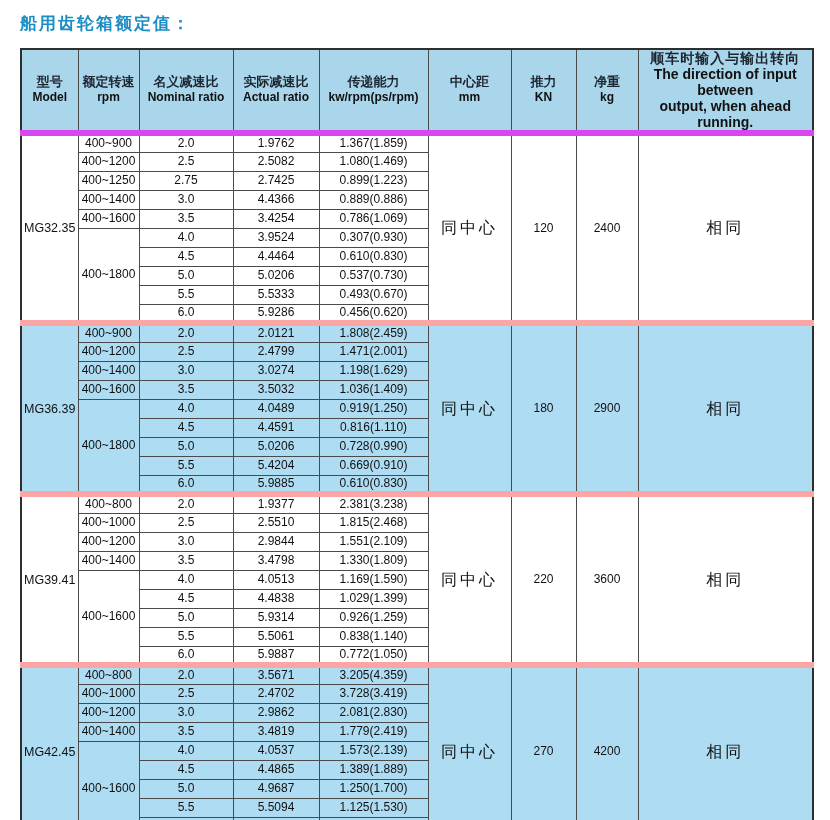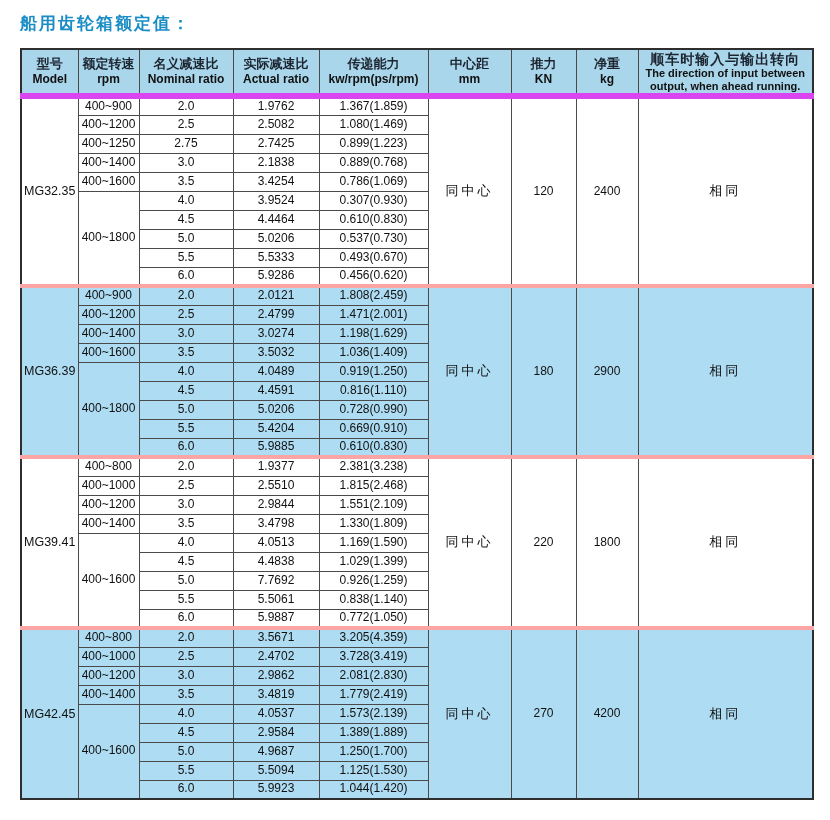--- a/index.html
+++ b/index.html
@@ -42,26 +42,26 @@
   table.spec thead th {
     background: #a9d6ea;
     height: 47px;
     font-weight: bold;
     border-bottom: 6px solid #d946ef;
     margin-top: 20px;
   }
   .hdr-zh { display: block; font-size: 13px; font-weight: bold; color: #1c2430; }
   .hdr-en { display: block; font-size: 12px; font-weight: bold; color: #111; margin-top: 1px; }
   .hdr-zh.small { font-size: 14px; letter-spacing: 1px; }
-  .hdr-en.small { font-size: 11px; line-height: 1.15; margin-top: 0; }
+  .hdr-en.small { font-size: 14px; line-height: 1.15; margin-top: 0; }
 
   table.spec tbody tr { height: 19px; }
   table.spec tbody tr.shaded td { background: #aedcf2; }
-  table.spec tbody tr.block-start td { border-top: 4px solid #fca5a5; }
-  table.spec tbody td.zh { font-size: 13px; letter-spacing: 3px; }
+  table.spec tbody tr.block-start td { border-top: 6px solid #fca5a5; }
+  table.spec tbody td.zh { font-size: 16px; letter-spacing: 3px; }
   table.spec tbody td.model { font-size: 12.5px; letter-spacing: 0; }
 </style>
 </head>
 <body>
 
 <div class="page">
 
   <div class="doc-title">船用齿轮箱额定值：</div>
 
   <table class="spec">
@@ -137,22 +137,22 @@
         </tr>
         <tr class="">
           <td>400~1250</td>
           <td>2.75</td>
           <td>2.7425</td>
           <td>0.899(1.223)</td>
         </tr>
         <tr class="">
           <td>400~1400</td>
           <td>3.0</td>
-          <td>2.1838</td>
-          <td>0.889(0.768)</td>
+          <td>4.4366</td>
+          <td>0.889(0.886)</td>
         </tr>
         <tr class="">
           <td>400~1600</td>
           <td>3.5</td>
           <td>3.4254</td>
           <td>0.786(1.069)</td>
         </tr>
         <tr class="">
           <td rowspan="5">400~1800</td>
           <td>4.0</td>
@@ -235,21 +235,21 @@
           <td>0.610(0.830)</td>
         </tr>
         <tr class=" block-start">
           <td rowspan="9" class="model">MG39.41</td>
           <td>400~800</td>
           <td>2.0</td>
           <td>1.9377</td>
           <td>2.381(3.238)</td>
           <td rowspan="9" class="zh">同中心</td>
           <td rowspan="9">220</td>
-          <td rowspan="9">1800</td>
+          <td rowspan="9">3600</td>
           <td rowspan="9" class="zh">相同</td>
         </tr>
         <tr class="">
           <td>400~1000</td>
           <td>2.5</td>
           <td>2.5510</td>
           <td>1.815(2.468)</td>
         </tr>
         <tr class="">
           <td>400~1200</td>
@@ -269,21 +269,21 @@
           <td>4.0513</td>
           <td>1.169(1.590)</td>
         </tr>
         <tr class="">
           <td>4.5</td>
           <td>4.4838</td>
           <td>1.029(1.399)</td>
         </tr>
         <tr class="">
           <td>5.0</td>
-          <td>7.7692</td>
+          <td>5.9314</td>
           <td>0.926(1.259)</td>
         </tr>
         <tr class="">
           <td>5.5</td>
           <td>5.5061</td>
           <td>0.838(1.140)</td>
         </tr>
         <tr class="">
           <td>6.0</td>
           <td>5.9887</td>
@@ -319,21 +319,21 @@
           <td>1.779(2.419)</td>
         </tr>
         <tr class="shaded">
           <td rowspan="5">400~1600</td>
           <td>4.0</td>
           <td>4.0537</td>
           <td>1.573(2.139)</td>
         </tr>
         <tr class="shaded">
           <td>4.5</td>
-          <td>2.9584</td>
+          <td>4.4865</td>
           <td>1.389(1.889)</td>
         </tr>
         <tr class="shaded">
           <td>5.0</td>
           <td>4.9687</td>
           <td>1.250(1.700)</td>
         </tr>
         <tr class="shaded">
           <td>5.5</td>
           <td>5.5094</td>

